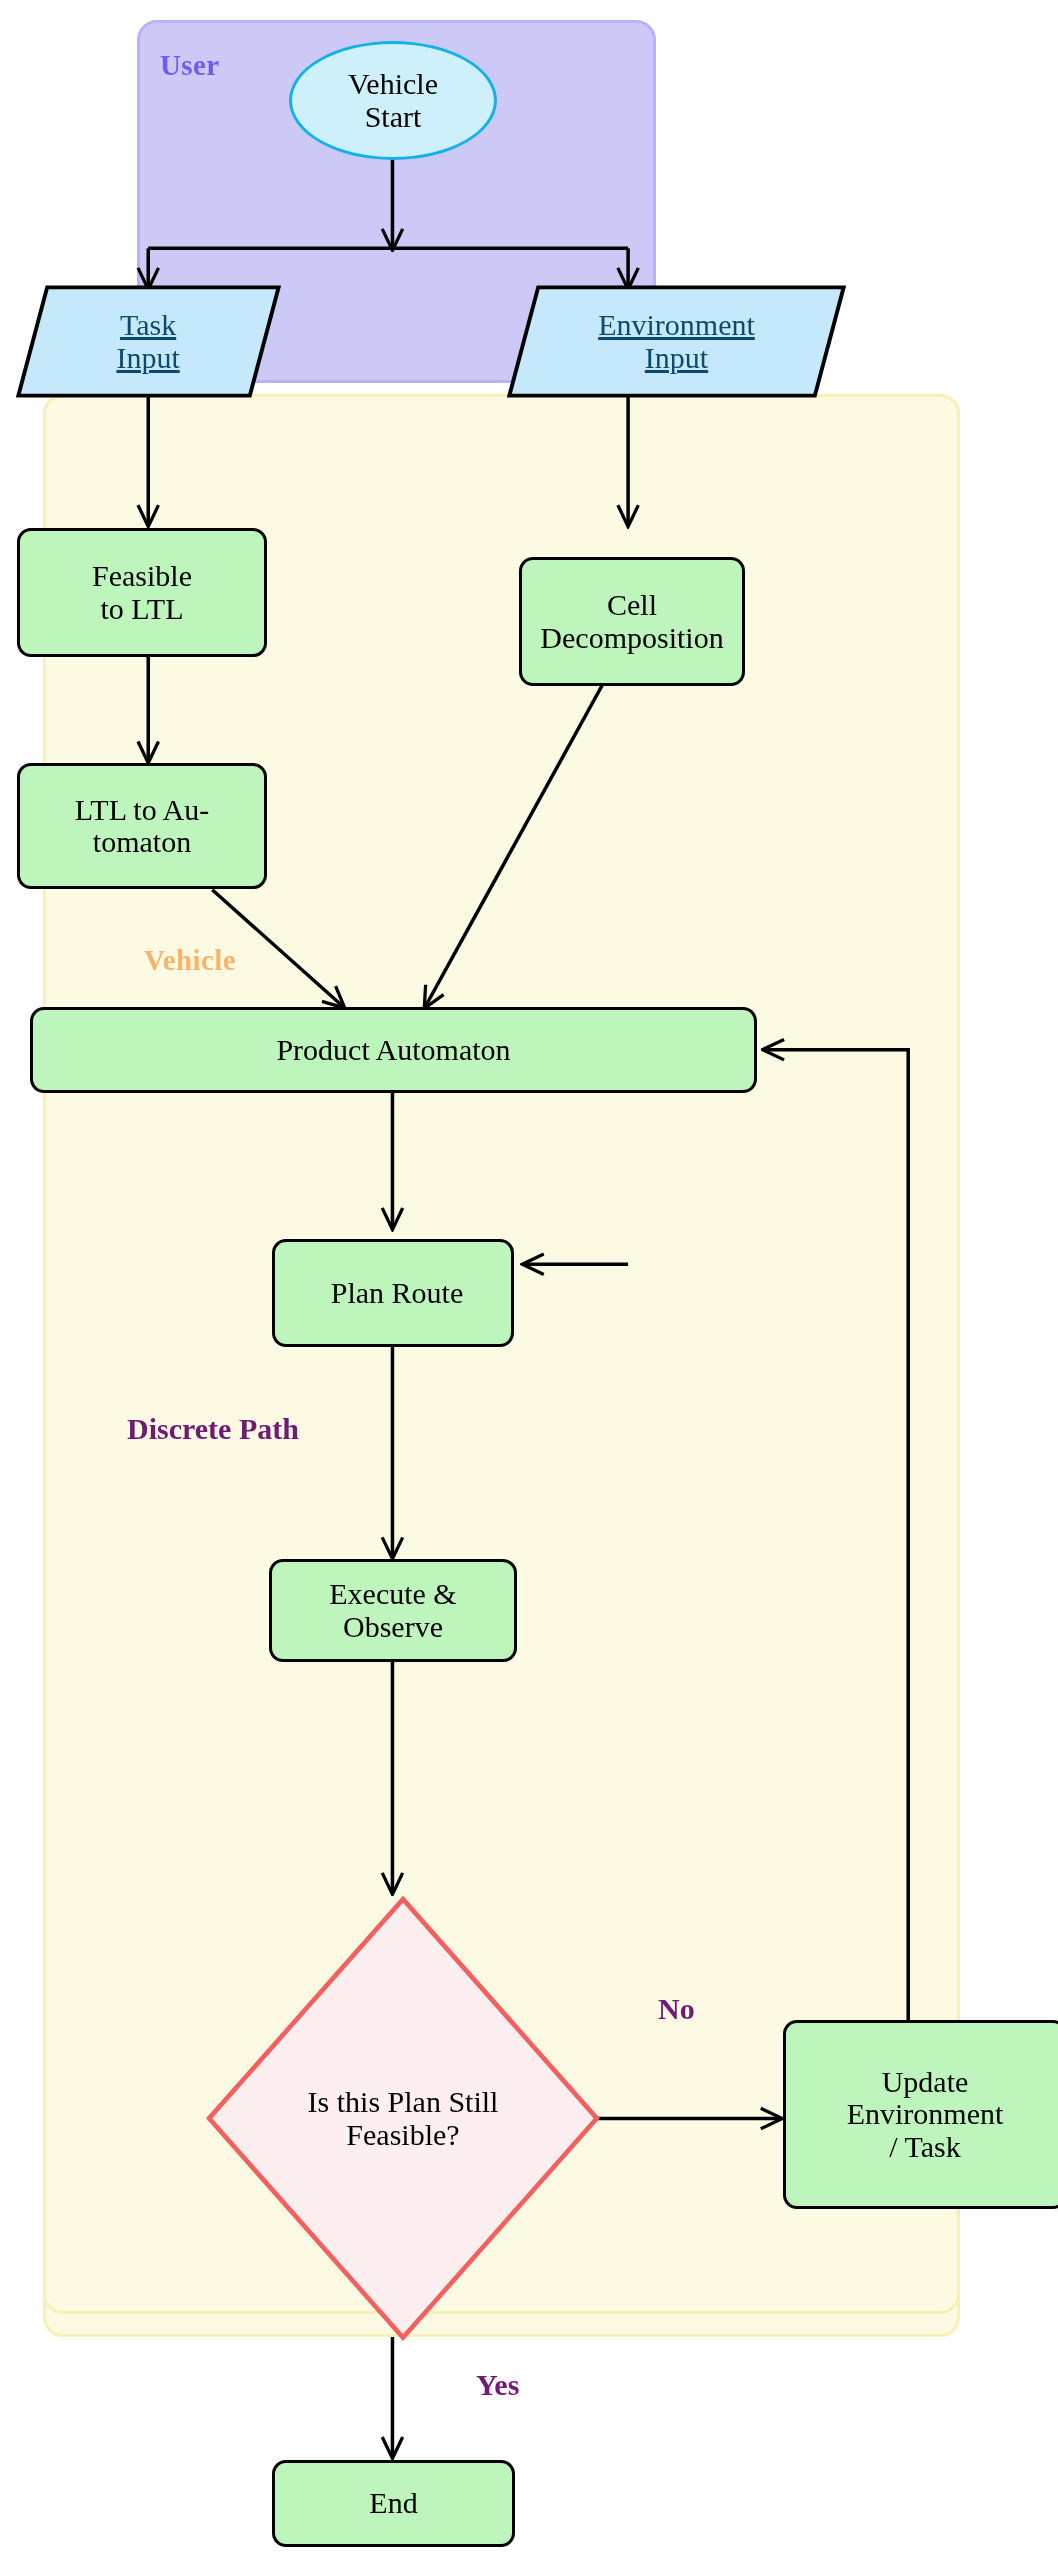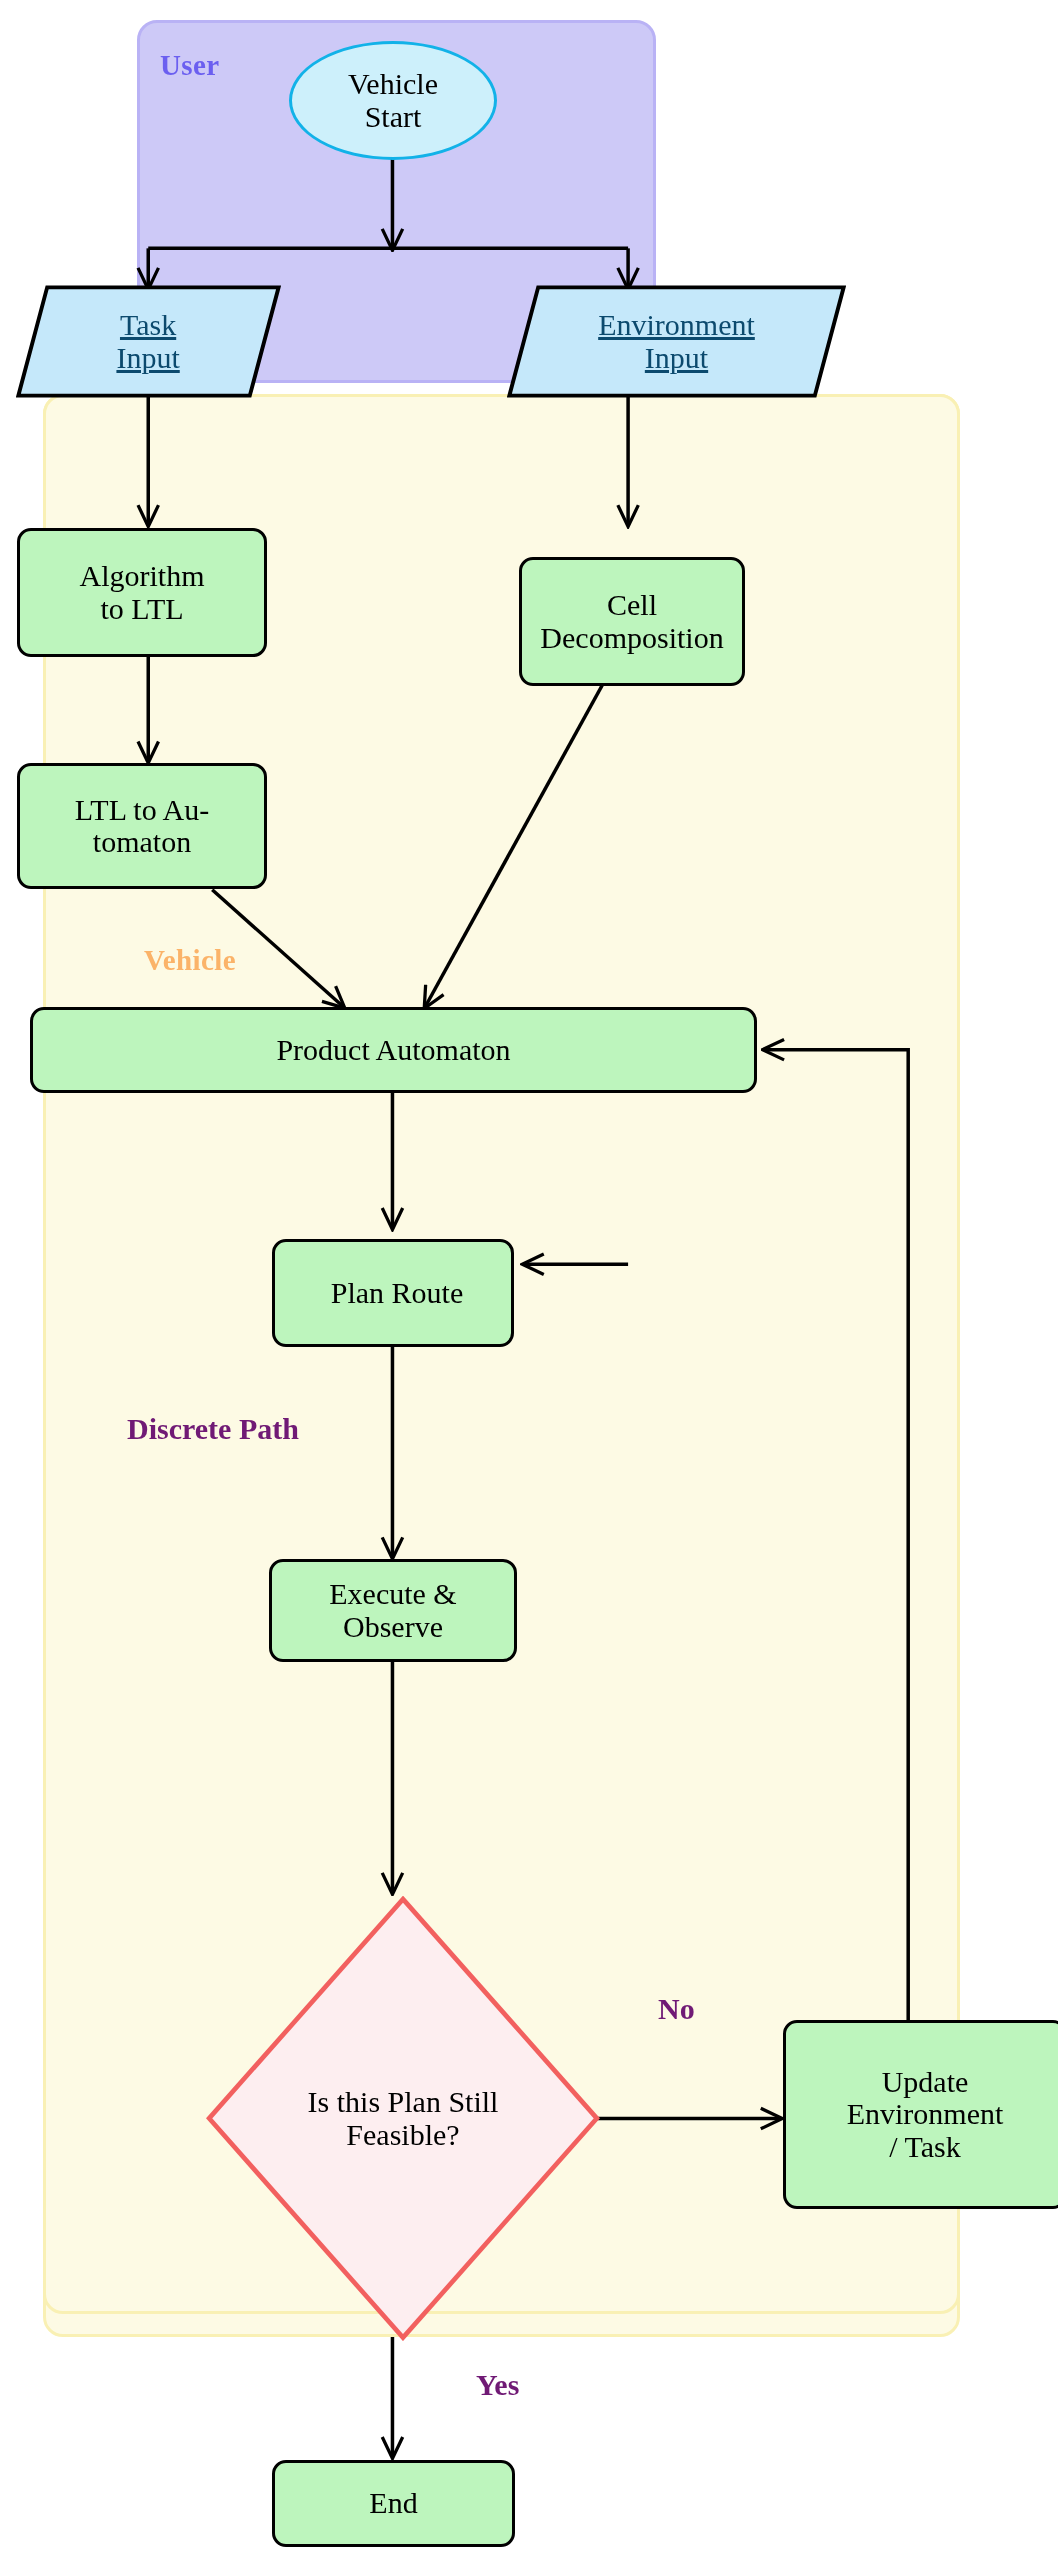--- a/index.html
+++ b/index.html
@@ -180,21 +180,21 @@
 
   <div class="node node-io" style="left:507px; top:285px; width:339px; height:113px; background:transparent;">
     <svg class="io-shape" viewBox="0 0 435 145" preserveAspectRatio="none">
       <polygon points="40,3 432,3 395,142 3,142" fill="#c5e8fa" stroke="#000" stroke-width="5"></polygon>
     </svg>
     <span style="white-space:pre-line;">Environment
 Input</span>
   </div>
 
   <div class="node node-process" style="left:17px; top:528px; width:250px; height:129px;">
-    <span style="white-space:pre-line;">Algorithm
+    <span style="white-space:pre-line;">Feasible
 to LTL</span>
   </div>
 
   <div class="node node-process" style="left:519px; top:528px; width:226px; height:129px;margin-top:29px;">
     <span style="white-space:pre-line;">Cell
 Decomposition</span>
   </div>
 
   <div class="node node-process" style="left:17px; top:763px; width:250px; height:126px;justify-content:center;">
     <span style="white-space:pre-line;">LTL to Au-

